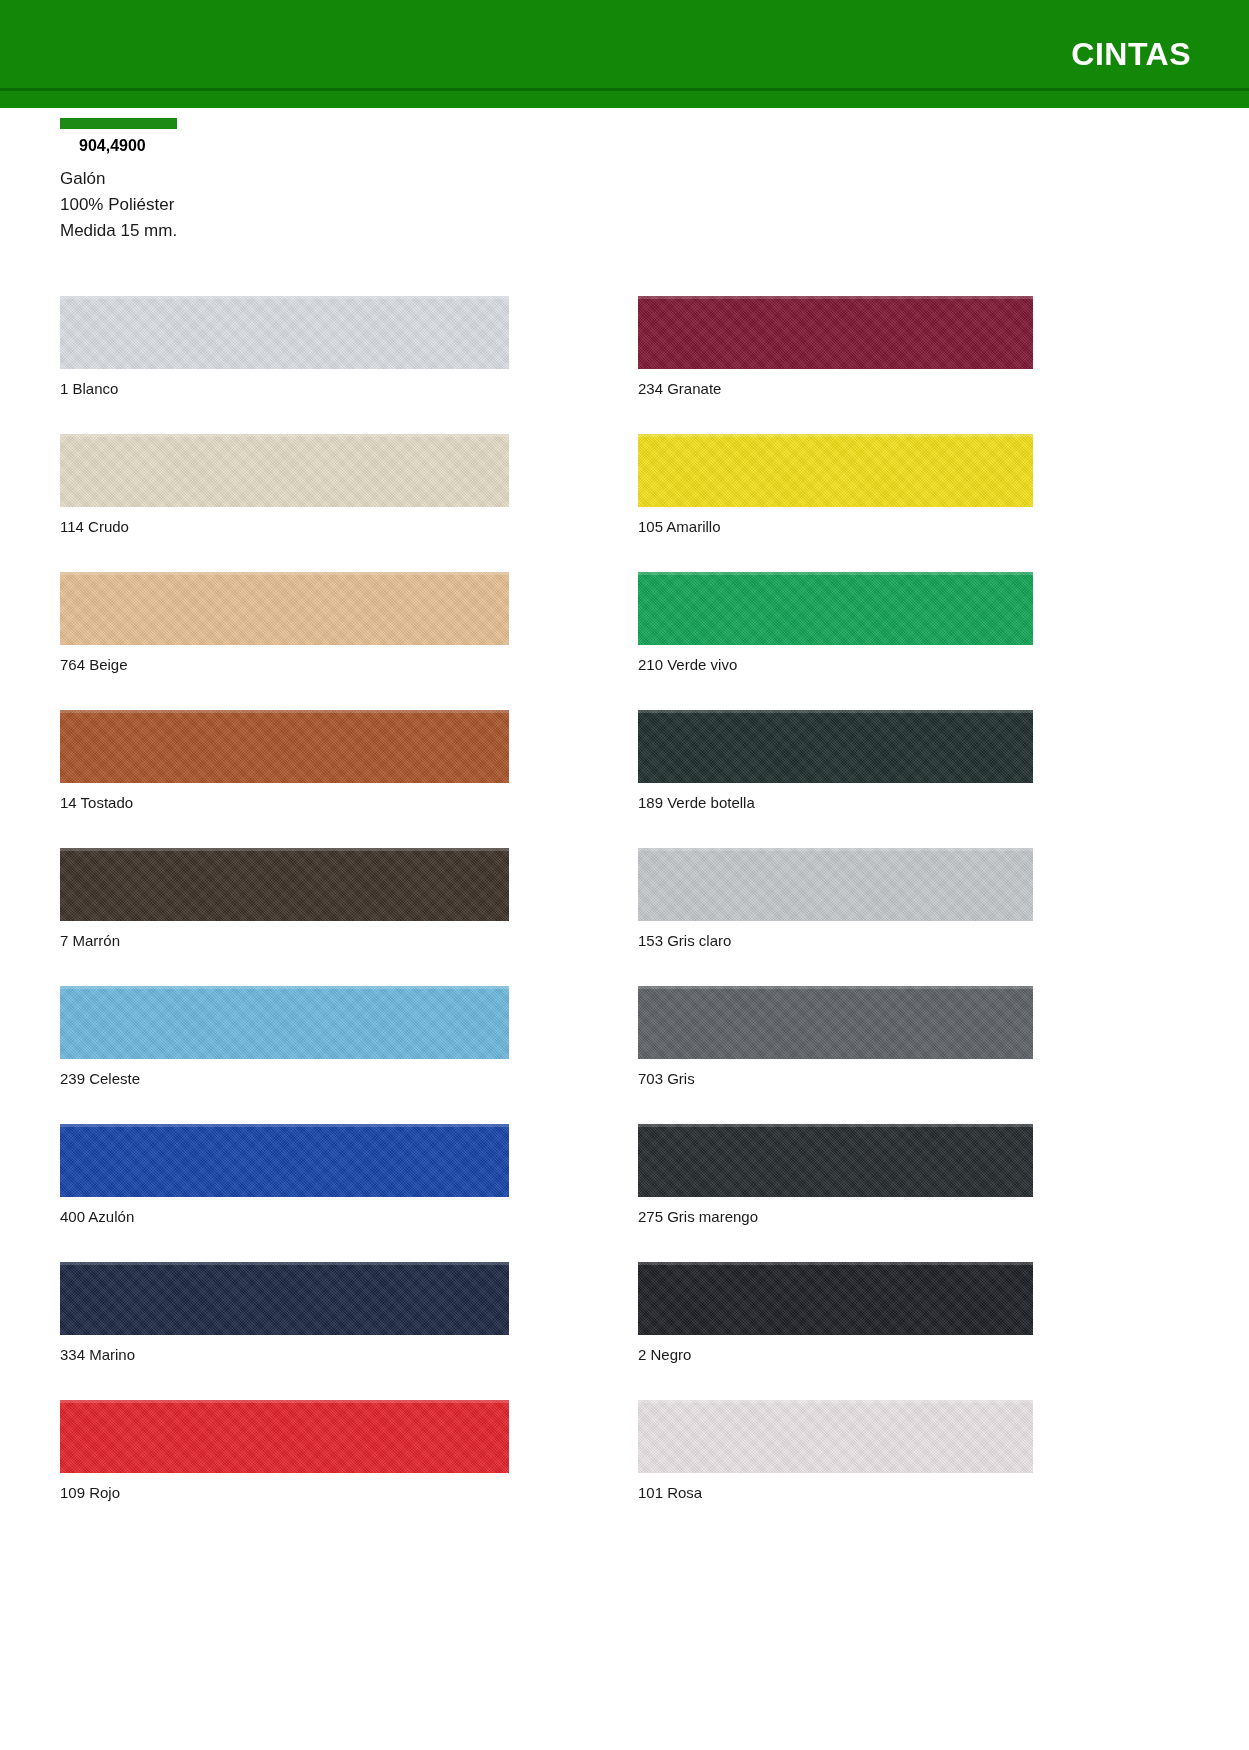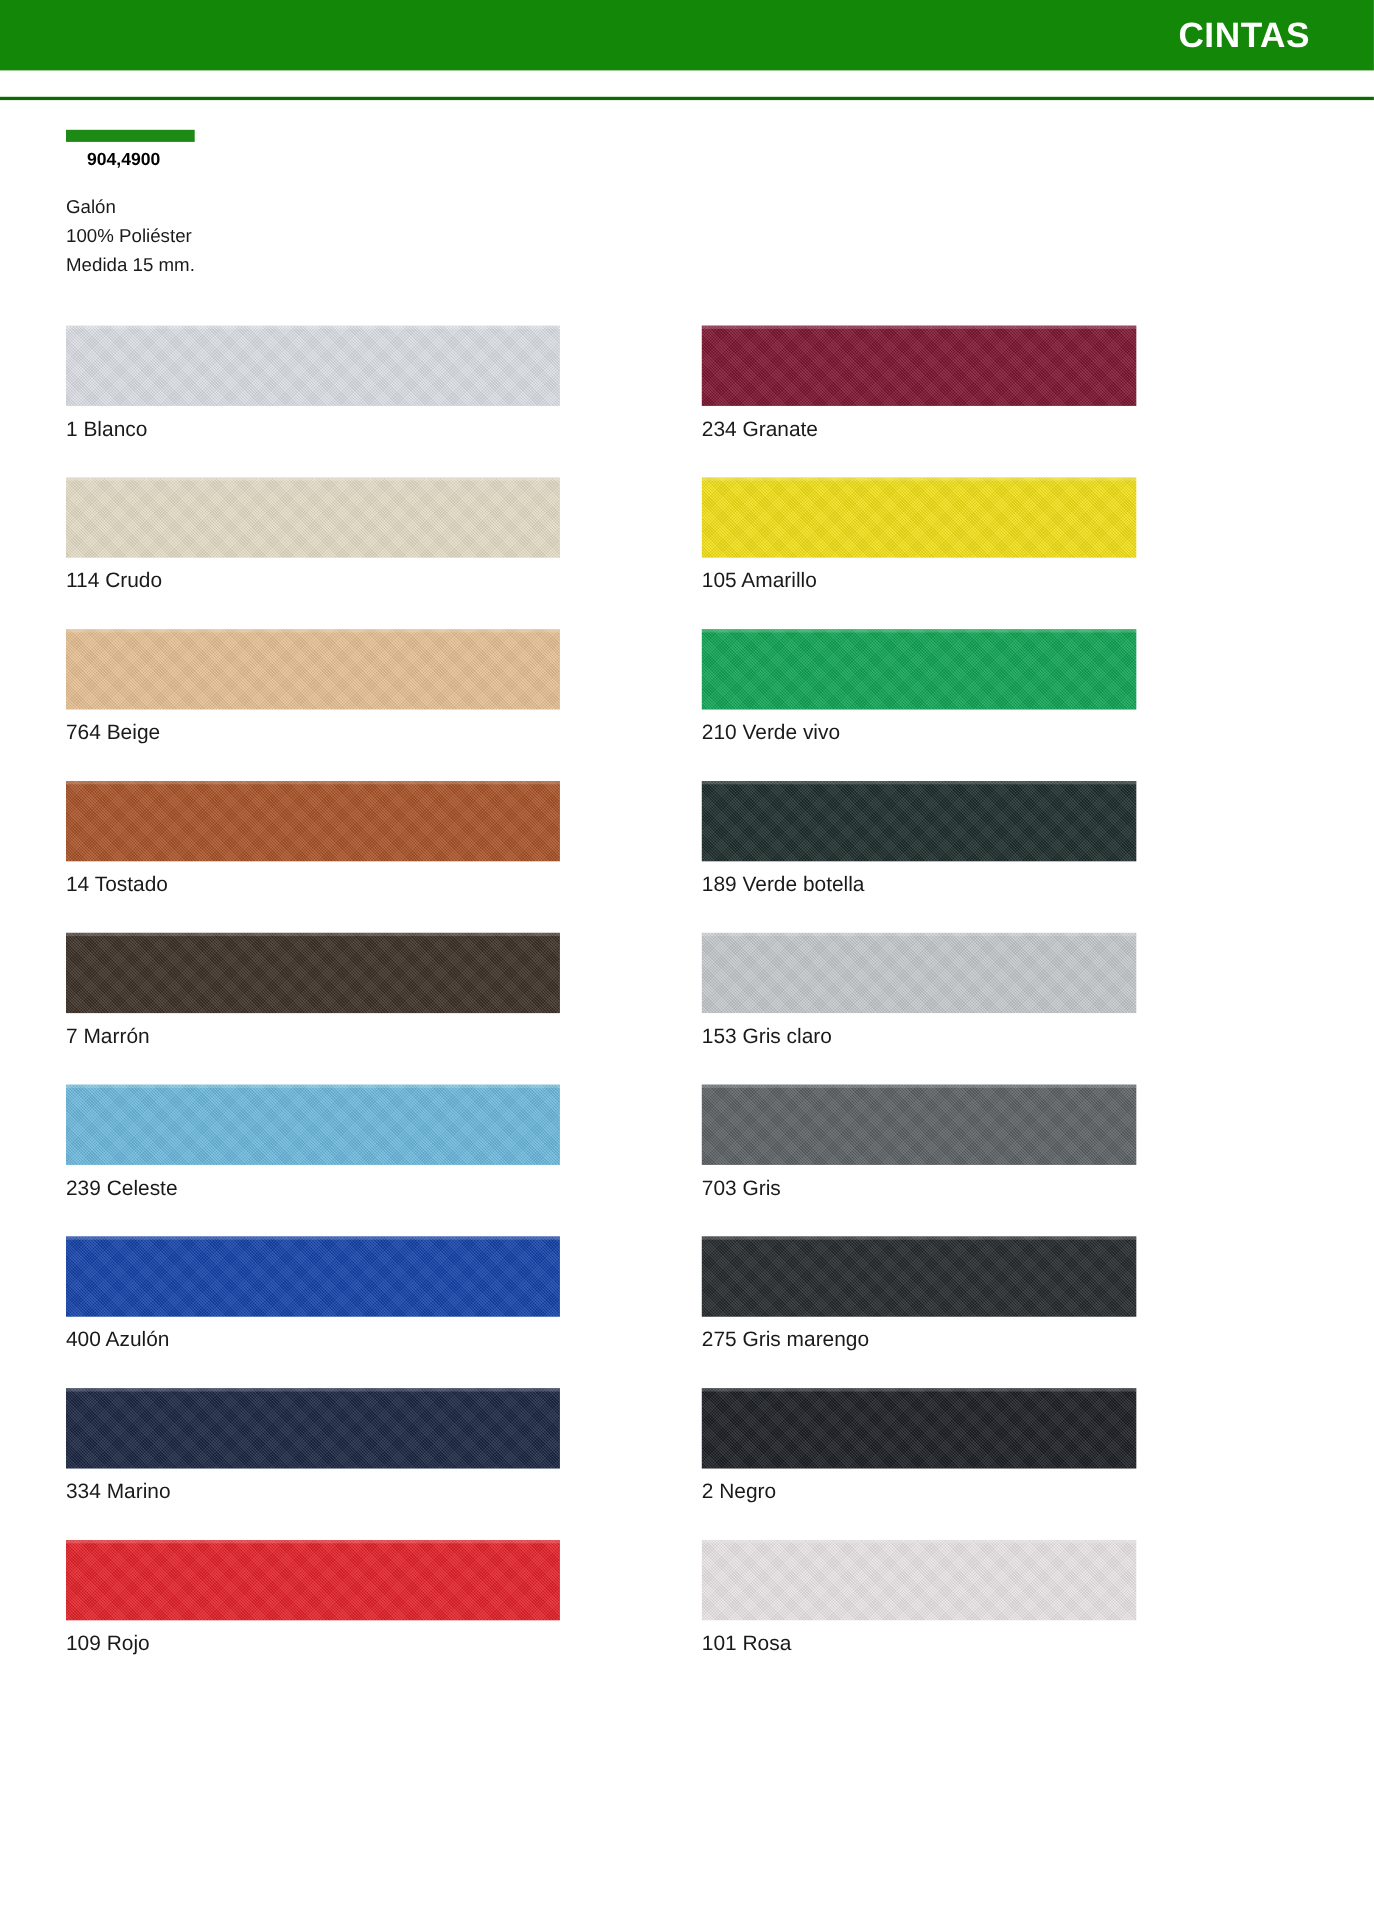--- a/index.html
+++ b/index.html
@@ -15,21 +15,21 @@
     position: relative;
     overflow: hidden;
   }
 
   
   .header-band {
     position: absolute;
     top: 0;
     left: 0;
     width: 1249px;
-    height: 64px;
+    height: 108px;
     background: #138808;
     display: flex;
     align-items: center;
     justify-content: flex-end;
   }
   .header-title {
     color: #ffffff;
     font-size: 32px;
     font-weight: bold;
     letter-spacing: 0.5px;
@@ -57,21 +57,21 @@
     height: 11px;
     background: #1e8a16;
     margin-bottom: 5px;
   }
   .product-code {
     font-size: 16px;
     font-weight: bold;
     color: #000000;
     padding-left: 19px;
     line-height: 1.5;
-    margin-bottom: 18px;
+    margin-bottom: 8px;
   }
   .product-desc-line {
     font-size: 17px;
     color: #1a1a1a;
     line-height: 1.53;
     white-space: nowrap;
   }
 
   
   .swatch-grid {
@@ -114,21 +114,21 @@
   .swatch-ribbon::before {
     content: "";
     position: absolute;
     left: 0; right: 0; top: 0;
     height: 3px;
     background: rgba(255,255,255,0.18);
     pointer-events: none;
     z-index: 2;
   }
   .swatch-label {
-    font-size: 19px;
+    font-size: 15px;
     color: #1a1a1a;
     margin-top: 11px;
     line-height: 1.2;
     white-space: nowrap;
   }
 </style>
 </head>
 <body>
 
 <div class="header-band" style="background: rgb(19, 136, 8);">

